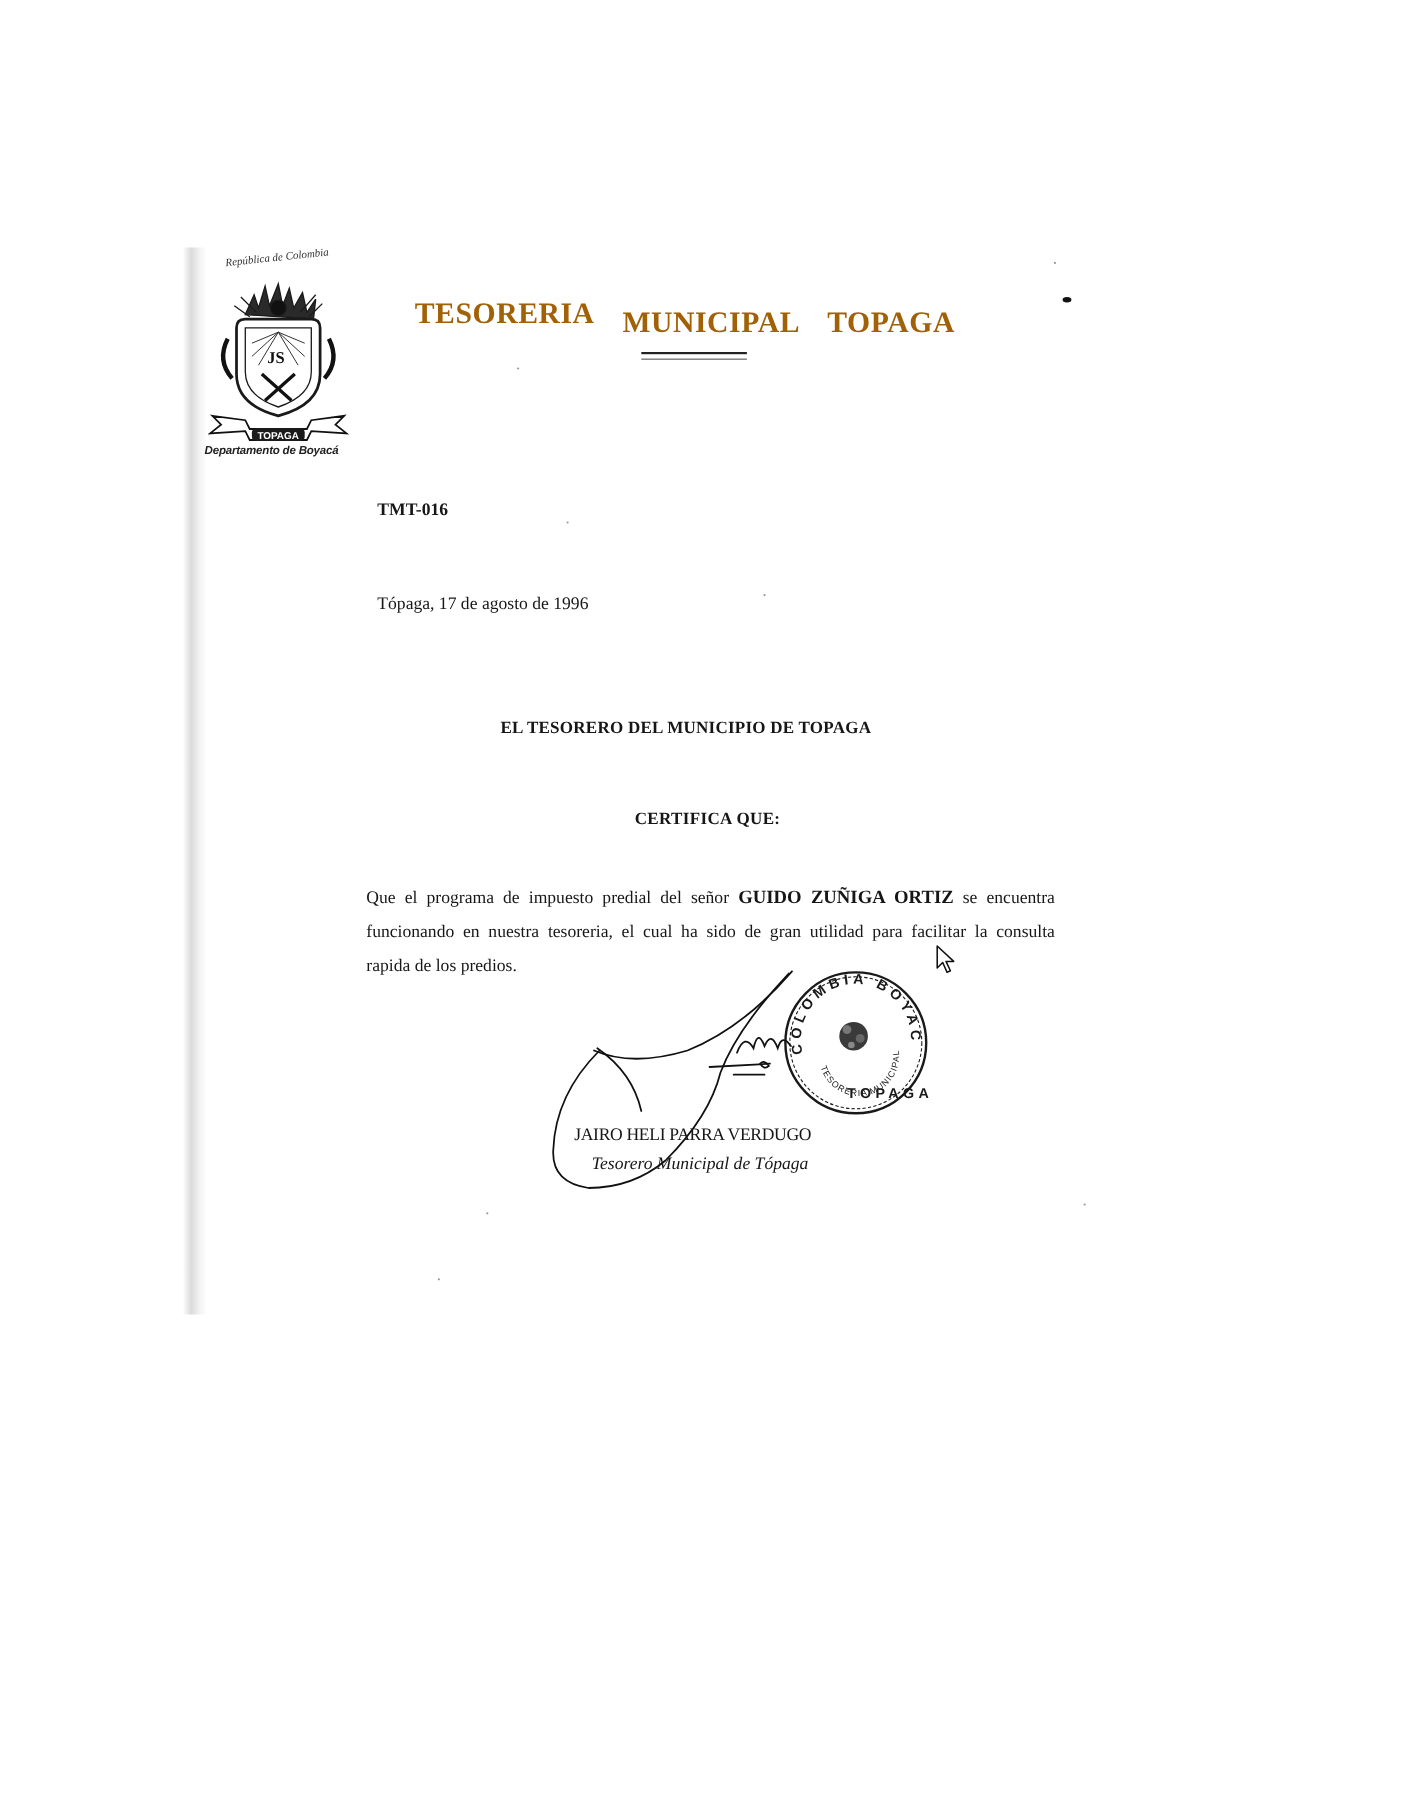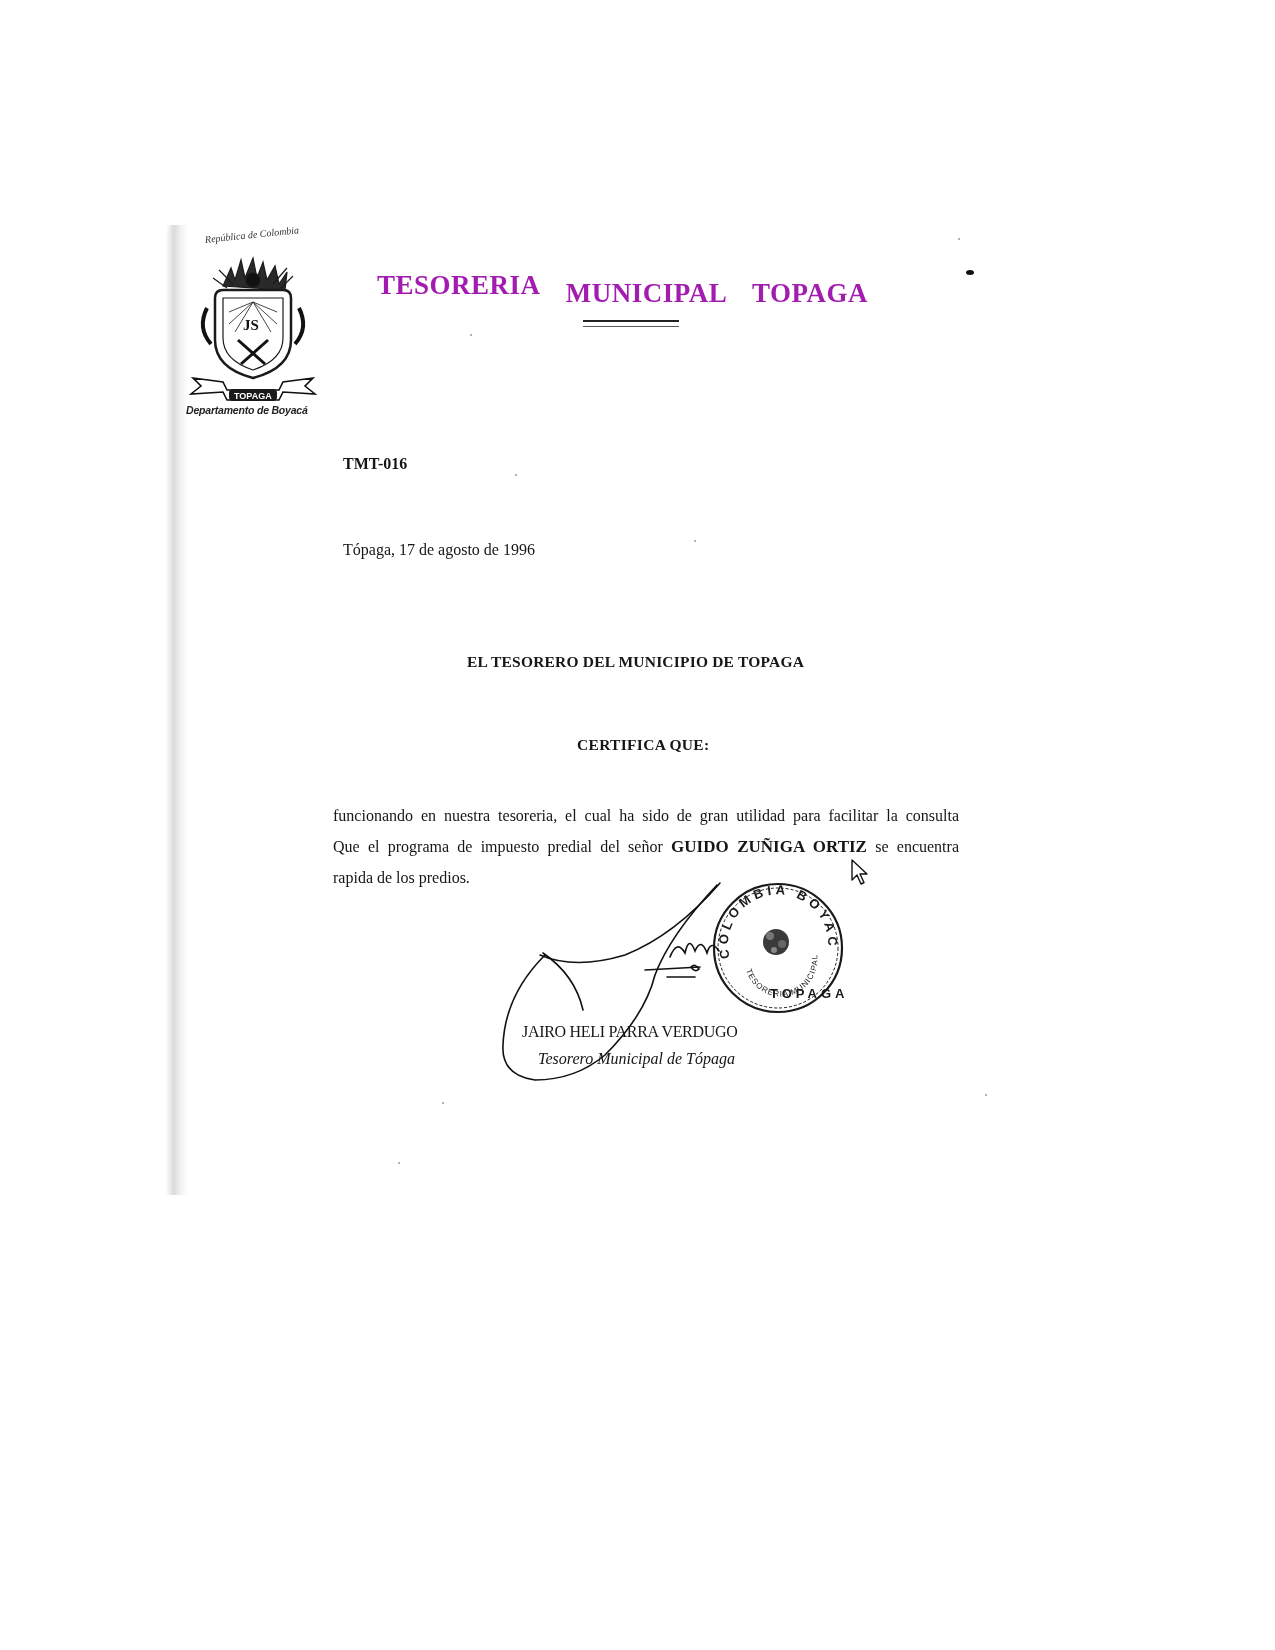--- a/index.html
+++ b/index.html
@@ -8,28 +8,28 @@
   .page { position: absolute; left: 0; top: 0; width: 1275px; height: 1650px; background: #fff; }
   .scan-shadow { position: absolute; left: 166px; top: 225px; width: 22px; height: 970px;
     background: linear-gradient(to right, rgba(255,255,255,0) 0%, rgba(150,150,150,0.35) 35%, rgba(205,205,205,0.25) 70%, rgba(255,255,255,0) 100%); }
   .abs { position: absolute; white-space: nowrap; margin-top: 16px; }
   .crest { position: absolute; left: 183px; top: 228px; width: 140px; height: 190px; }
   .crest-top { position: absolute; left: 205px; top: 234px; font-size: 10px; font-style: italic;
     transform: rotate(-6deg); transform-origin: left center; color: #333; }
   .crest-bottom { position: absolute; left: 186px; top: 404px; font-size: 10.5px; font-weight: bold;
     font-style: italic; font-family: "Liberation Sans", sans-serif; color: #222; letter-spacing: -0.2px; }
   .title { position: absolute; left: 377px; top: 270px; font-size: 27px; font-weight: bold;
-    letter-spacing: 0.5px; color: #a21caf; font-family: "Liberation Serif", serif; }
+    letter-spacing: 0.5px; color: #a16207; font-family: "Liberation Serif", serif; }
   .title span { margin-right: 18px; }
   .title .w2, .title .w3 { position: relative; top: 8px; }
   .title-underline { position: absolute; left: 583px; top: 320px; width: 96px; height: 4px;
     border-top: 2px solid #222; border-bottom: 1px solid #555; }
   .ref { left: 343px; top: 439px; font-size: 16px; font-weight: bold; }
   .date { left: 343px; top: 525px; font-size: 16px; }
-  .heading { left: 467px; top: 637px; font-size: 15.5px; font-weight: bold; letter-spacing: 0.2px; text-align: center; }
+  .heading { left: 455px; top: 637px; font-size: 15.5px; font-weight: bold; letter-spacing: 0.2px; text-align: center; }
   .cert { left: 577px; top: 720px; font-size: 15.5px; font-weight: bold; letter-spacing: 0.3px; }
   .body-text { position: absolute; left: 333px; top: 800px; width: 626px; font-size: 16px;
     line-height: 31px; text-align: justify; }
   .body-text p { margin: 0; }
   .line { display: block; text-align-last: justify; white-space: nowrap; }
   .line.last { text-align-last: left; }
   .bold { font-weight: bold; font-size: 17px; }
   .sig-name { left: 522px; top: 1007px; font-size: 16px; letter-spacing: -0.3px; }
   .sig-role { left: 538px; top: 1034px; font-size: 16px; font-style: italic; }
   .signature, .stamp { position: absolute; }
@@ -89,22 +89,22 @@
   <div class="dot" style="left:966px; top:270px; width:8px; height:5px;"></div>
 
   <div class="abs ref">TMT-016</div>
   <div class="abs date">Tópaga,  17 de agosto de 1996</div>
 
   <div class="abs heading">EL  TESORERO DEL MUNICIPIO DE TOPAGA</div>
   <div class="abs cert">CERTIFICA  QUE:</div>
 
   <div class="body-text">
     <p>
+      <span class="line"><span>Que el programa de impuesto predial del señor </span><span class="bold">GUIDO ZUÑIGA ORTIZ</span><span> se encuentra</span></span>
       <span class="line">funcionando en nuestra tesoreria, el cual ha sido de gran utilidad para facilitar la consulta</span>
-      <span class="line"><span>Que el programa de impuesto predial del señor </span><span class="bold">GUIDO ZUÑIGA ORTIZ</span><span> se encuentra</span></span>
       <span class="line last">rapida de los predios.</span>
     </p>
   </div>
 
   <svg class="cursor" viewBox="0 0 20 28">
     <path d="M2 2 L2 22 L7 17 L11 26 L14 24.5 L10 16 L17 16 Z" fill="#fff" stroke="#111" stroke-width="1.4" stroke-linejoin="round"></path>
   </svg>
 
   <svg class="stamp" style="left:708px; top:878px; width:140px; height:140px;" viewBox="0 0 140 140">
     <defs>

